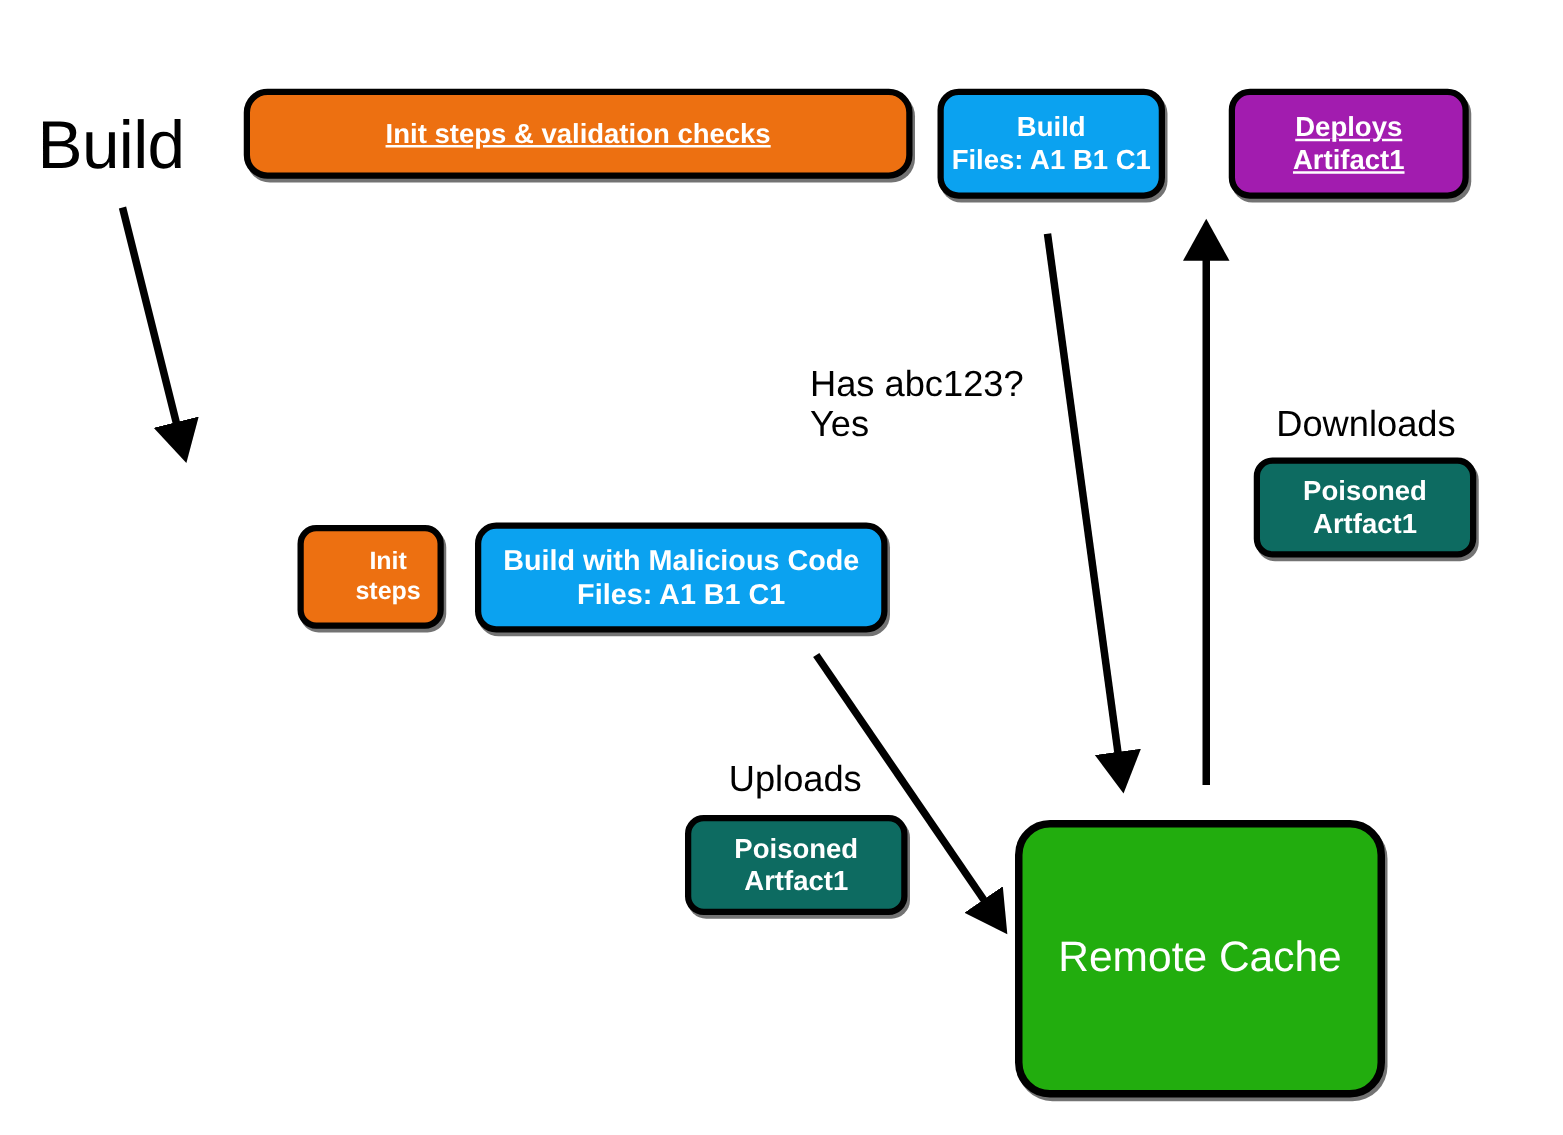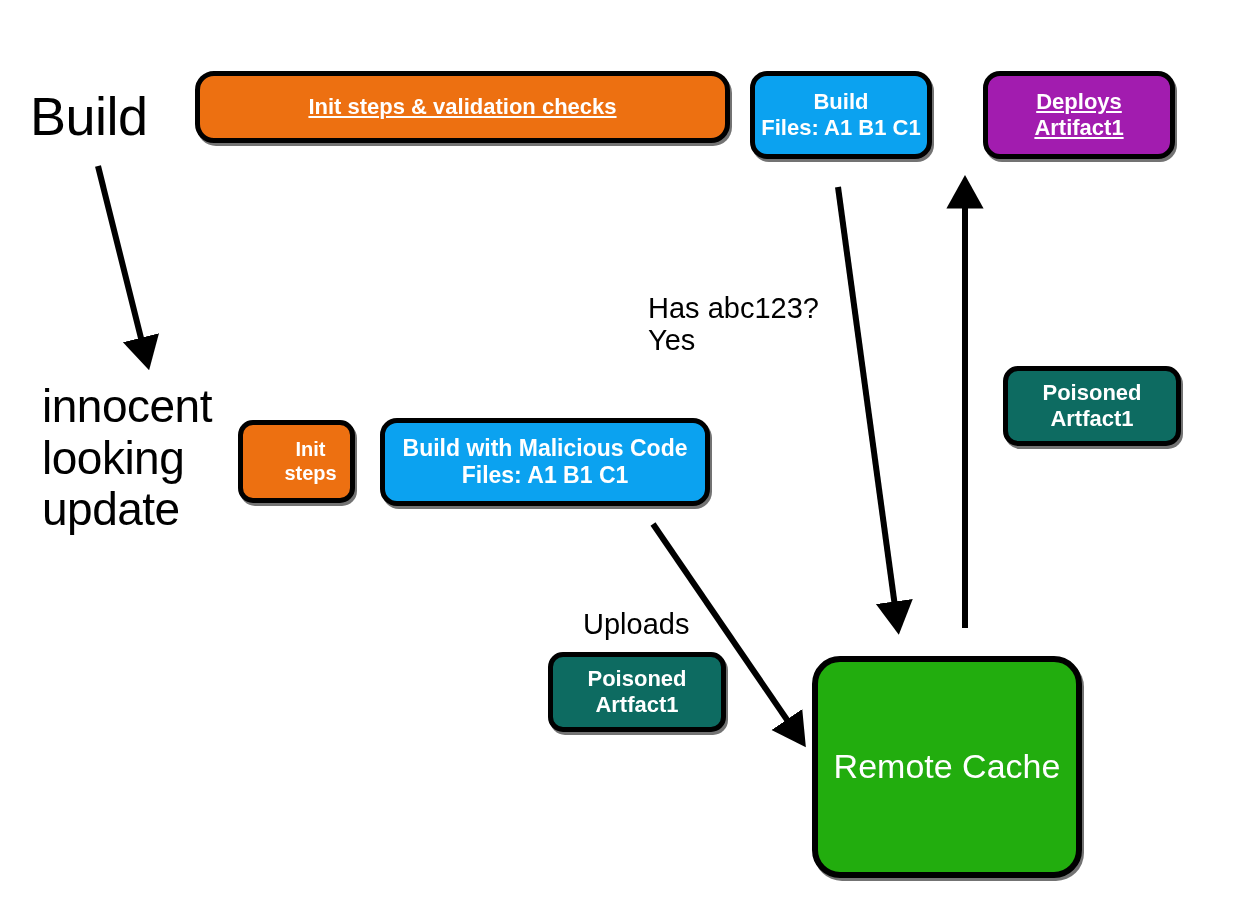--- a/index.html
+++ b/index.html
@@ -79,21 +79,21 @@
   }
   .node-artifact-down {
     left: 1003px; top: 366px; width: 178px; height: 80px;
     background: #0D6B61; font-size: 22px; border-radius: 15px;
   }
   .node-artifact-up {
     left: 548px; top: 652px; width: 178px; height: 80px;
     background: #0D6B61; font-size: 22px; border-radius: 15px;
   }
   .node-remote-cache {
-    left: 812px; top: 656px; width: 270px; height: 222px;
+    left: 812px; top: 656px; width: 296px; height: 222px;
     background: #22AD0E; font-size: 34px; font-weight: normal;
     border-radius: 28px; border-width: 6px;
   }
 </style>
 </head>
 <body>
 
 <div id="canvas">
 
   <svg id="arrow-layer" viewBox="0 0 1250 908">
@@ -103,27 +103,25 @@
       </marker>
     </defs>
     <line x1="98" y1="166" x2="144" y2="350" stroke="#000000" stroke-width="6" marker-end="url(#ahead)"></line>
     <line x1="838" y1="187" x2="896" y2="614" stroke="#000000" stroke-width="6" marker-end="url(#ahead)"></line>
     <line x1="965" y1="628" x2="965" y2="196" stroke="#000000" stroke-width="6" marker-end="url(#ahead)"></line>
     <line x1="653" y1="524" x2="794" y2="730" stroke="#000000" stroke-width="6" marker-end="url(#ahead)"></line>
   </svg>
 
   <div class="plain-label label-main">Build</div>
 
-  <div class="plain-label label-innocent">innocent
-looking
-update</div>
 
   <div class="plain-label label-hasabc">Has abc123?
 Yes</div>
 
+  <div class="plain-label label-downloads">Downloads</div>
 
   <div class="plain-label label-uploads">Uploads</div>
 
   <div class="node node-init-main">Init steps &amp; validation checks</div>
 
   <div class="node node-build-main">Build
 Files: A1  B1  C1</div>
 
   <div class="node node-deploys">Deploys
 Artifact1</div>

